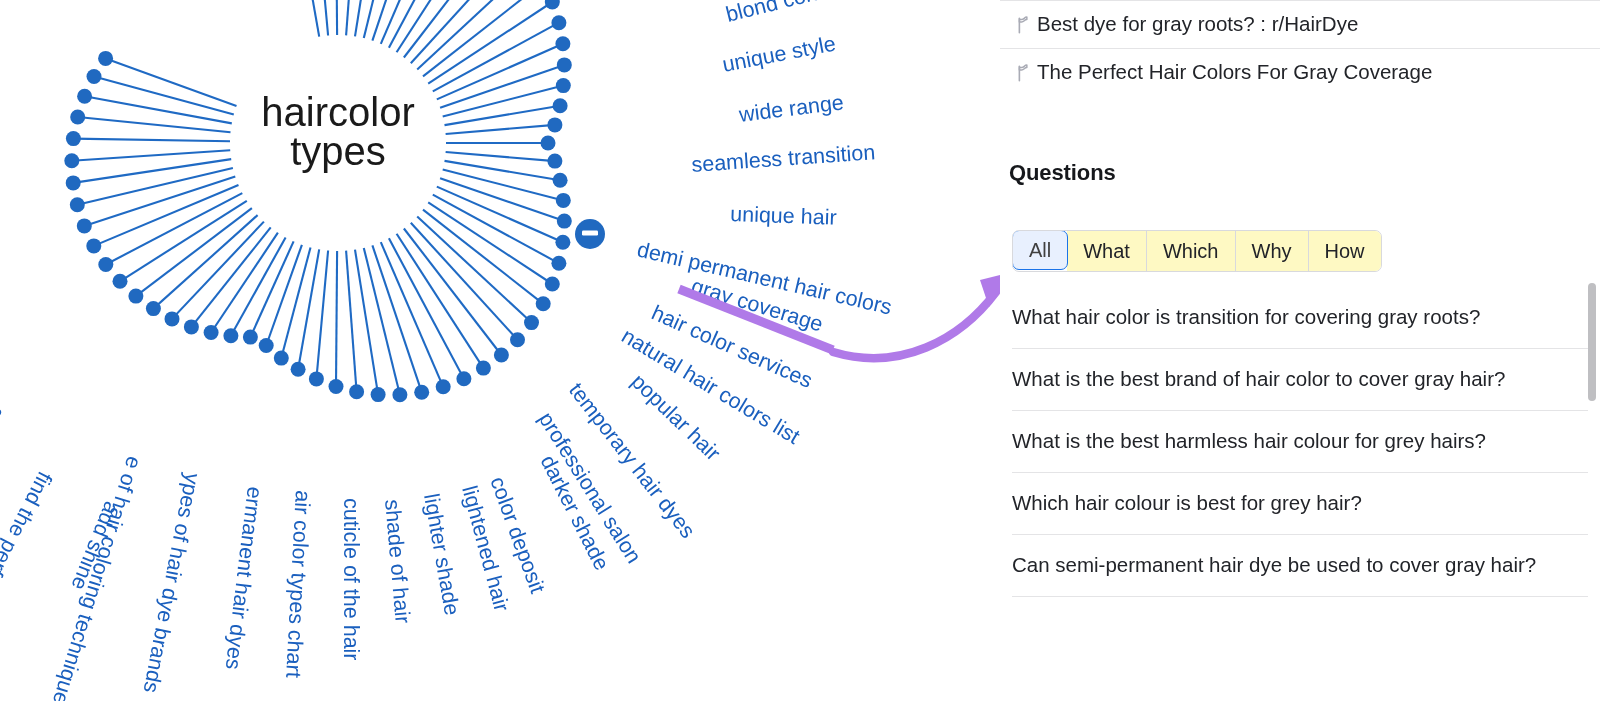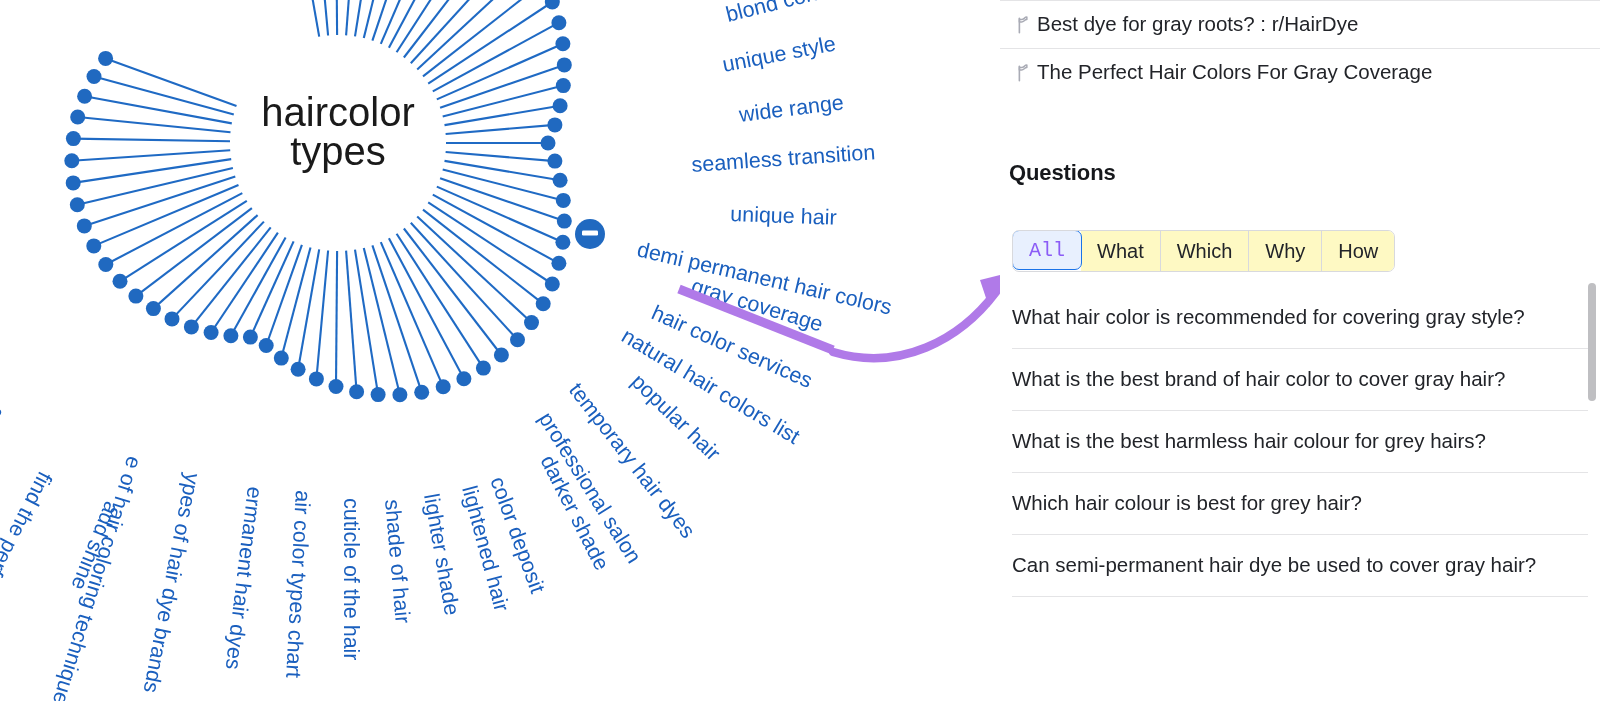--- a/index.html
+++ b/index.html
@@ -86,27 +86,26 @@
     font-size: 20px;
     color: #222429;
     border-right: 1px solid #d8d9dd;
     background: #fef9c3;
     cursor: pointer;
     height: 100%;
   }
   .tab:last-child { border-right: none; }
   .tab.active {
     background: #e8f0fe;
-    color: #8b5cf6;
+    color: #404040;
     border: 1.6px solid #1a73e8;
     border-radius: 7px;
     margin: -1px;
     position: relative;
     z-index: 2;
-    font-family: Liberation Mono, monospace;
   }
 
   .q-list {
     position: absolute; left: 12px; top: 287px;
     width: 576px;
   }
   .q-row {
     border-bottom: 1px solid #e4e4e6;
     padding: 12px 6px 13px 0;
     font-size: 20.5px;
@@ -337,21 +336,21 @@
 
     <div class="tabs" id="tabs">
         <div class="tab active">All</div>
         <div class="tab">What</div>
         <div class="tab">Which</div>
         <div class="tab">Why</div>
         <div class="tab">How</div>
       </div>
 
     <div class="q-list" id="q-list">
-        <div class="q-row">What hair color is recommended for covering gray style?</div>
+        <div class="q-row">What hair color is transition for covering gray roots?</div>
         <div class="q-row">What is the best brand of hair color to cover gray hair?</div>
         <div class="q-row">What is the best harmless hair colour for grey hairs?</div>
         <div class="q-row">Which hair colour is best for grey hair?</div>
         <div class="q-row">Can semi-permanent hair dye be used to cover gray hair?</div>
       </div>
 
     <div class="scrollbar-track">
       <div class="scrollbar-thumb"></div>
     </div>
   </div>

